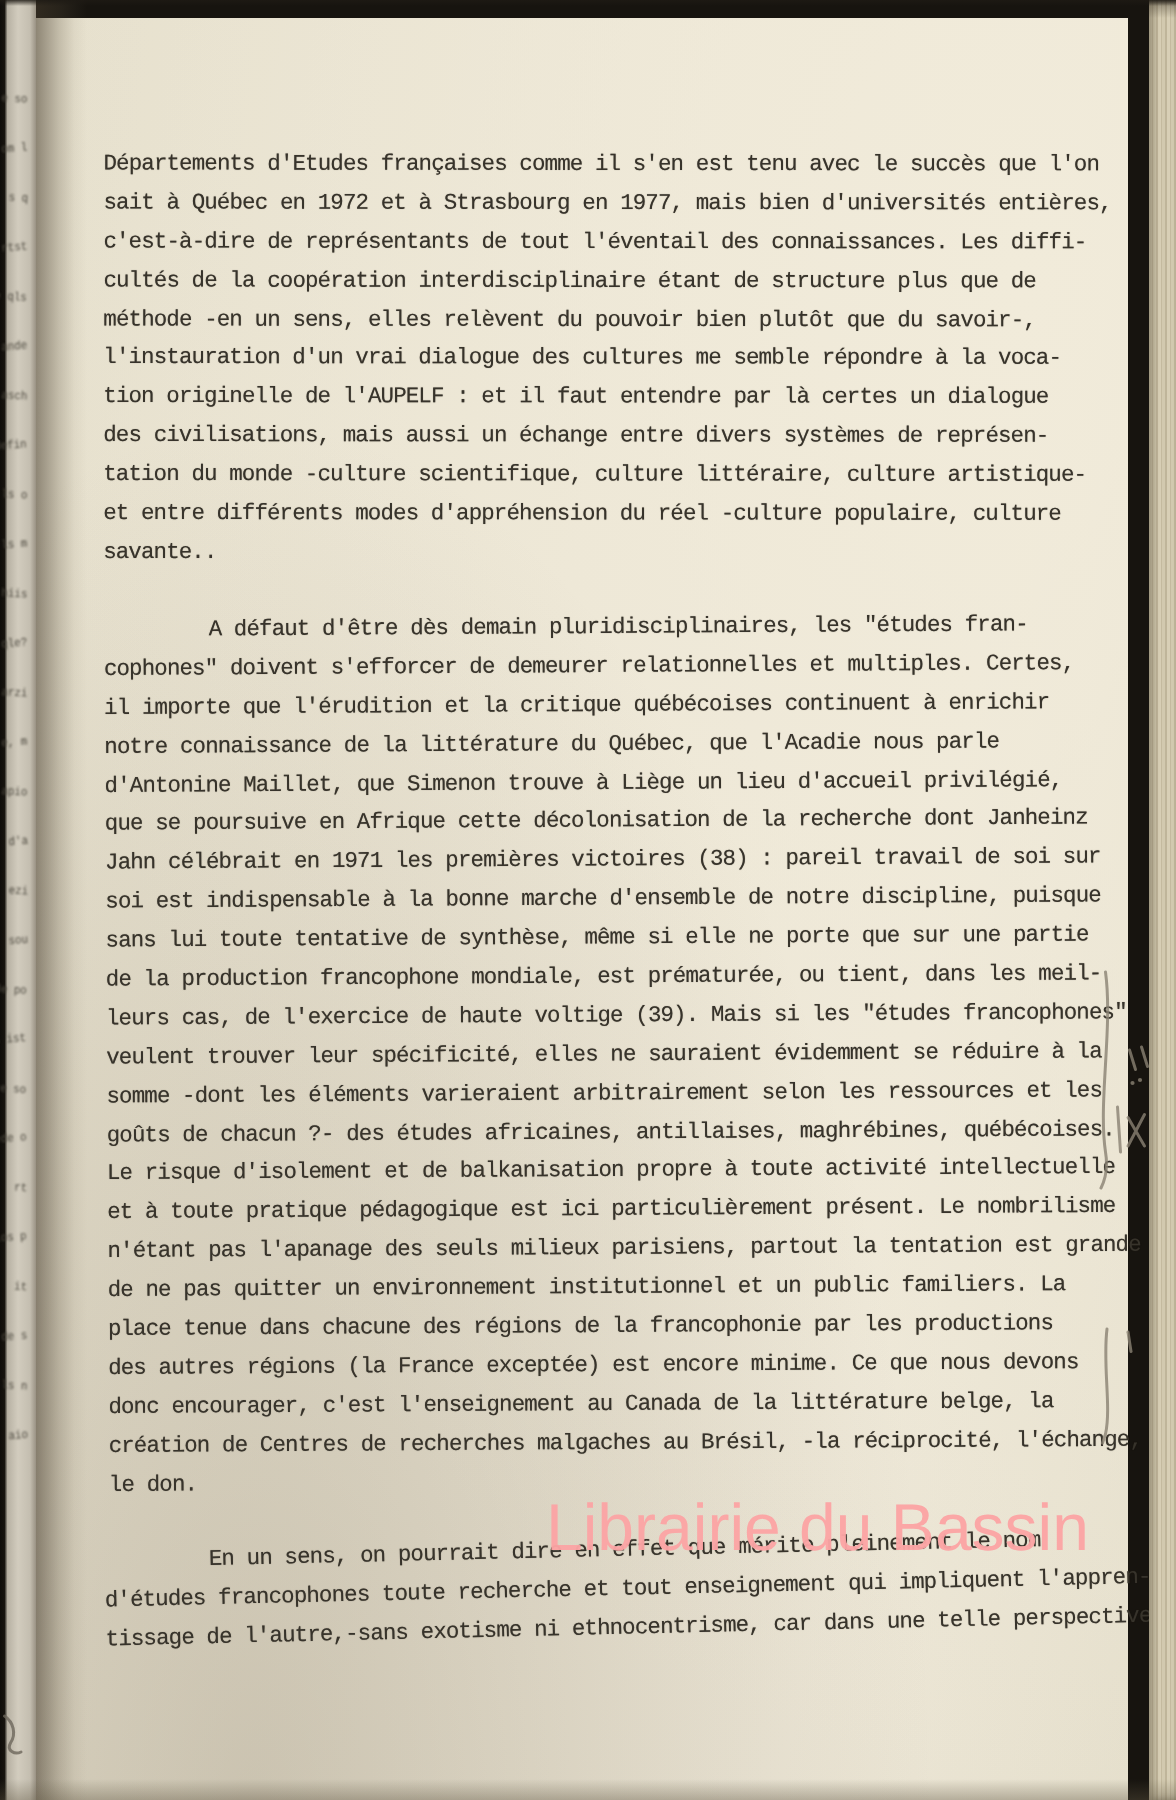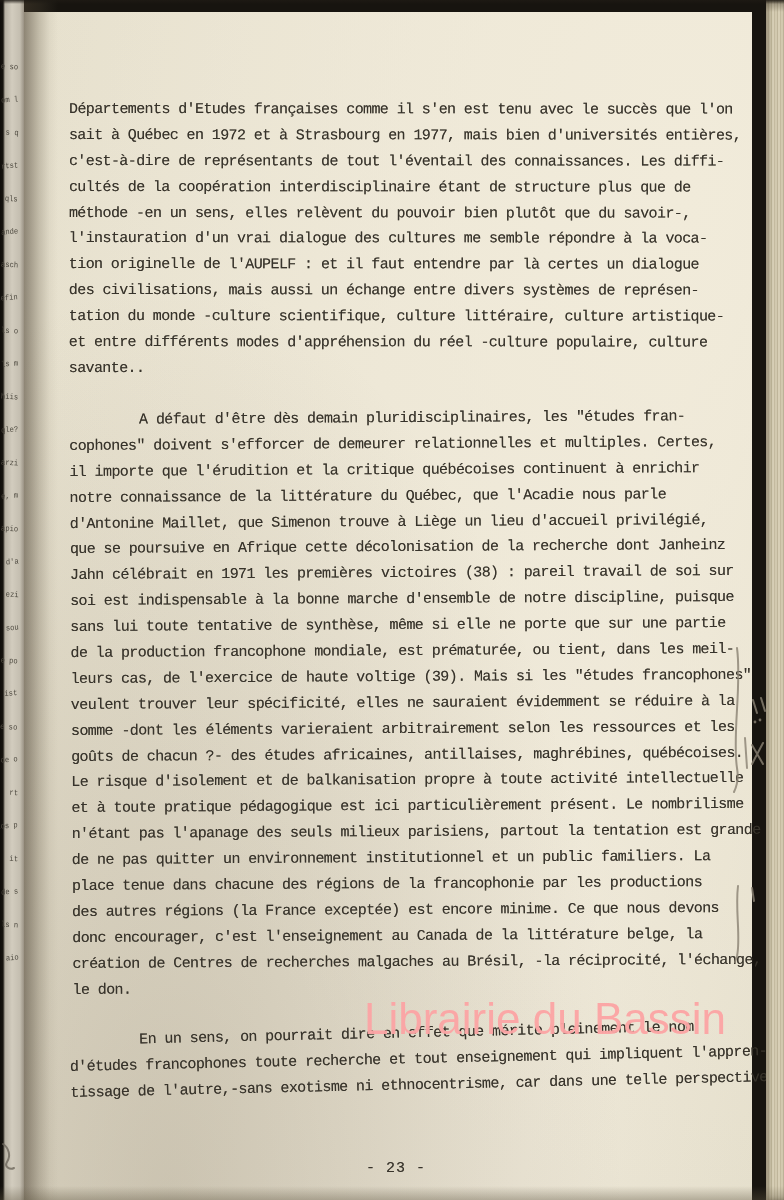--- a/index.html
+++ b/index.html
@@ -112,21 +112,20 @@
         <span style="top: 821px; transform: scaleX(0.9) rotate(-4deg);">los p</span>
         <span style="top: 854px; transform: scaleX(0.9) rotate(3deg);">it</span>
         <span style="top: 887px; transform: scaleX(0.9) rotate(-4deg);">de s</span>
         <span style="top: 920px; transform: scaleX(0.9) rotate(3deg);">ls n</span>
         <span style="top: 953px; transform: scaleX(0.9) rotate(-4deg);">aio</span>
       </div>
   </div>
 
   <div class="page">
     <div class="text-block" id="paragraphs"><div class="paragraph para-0"><div class="line">Départements d'Etudes françaises comme il s'en est tenu avec le succès que l'on</div><div class="line">sait à Québec en 1972 et à Strasbourg en 1977, mais bien d'universités entières,</div><div class="line">c'est-à-dire de représentants de tout l'éventail des connaissances. Les diffi-</div><div class="line">cultés de la coopération interdisciplinaire étant de structure plus que de</div><div class="line">méthode -en un sens, elles relèvent du pouvoir bien plutôt que du savoir-,</div><div class="line">l'instauration d'un vrai dialogue des cultures me semble répondre à la voca-</div><div class="line">tion originelle de l'AUPELF : et il faut entendre par là certes un dialogue</div><div class="line">des civilisations, mais aussi un échange entre divers systèmes de représen-</div><div class="line">tation du monde -culture scientifique, culture littéraire, culture artistique-</div><div class="line">et entre différents modes d'appréhension du réel -culture populaire, culture</div><div class="line">savante..</div></div><div class="paragraph para-1 indent"><div class="line">A défaut d'être dès demain pluridisciplinaires, les "études fran-</div><div class="line">cophones" doivent s'efforcer de demeurer relationnelles et multiples. Certes,</div><div class="line">il importe que l'érudition et la critique québécoises continuent à enrichir</div><div class="line">notre connaissance de la littérature du Québec, que l'Acadie nous parle</div><div class="line">d'Antonine Maillet, que Simenon trouve à Liège un lieu d'accueil privilégié,</div><div class="line">que se poursuive en Afrique cette décolonisation de la recherche dont Janheinz</div><div class="line">Jahn célébrait en 1971 les premières victoires (38) : pareil travail de soi sur</div><div class="line">soi est indispensable à la bonne marche d'ensemble de notre discipline, puisque</div><div class="line">sans lui toute tentative de synthèse, même si elle ne porte que sur une partie</div><div class="line">de la production francophone mondiale, est prématurée, ou tient, dans les meil-</div><div class="line">leurs cas, de l'exercice de haute voltige (39). Mais si les "études francophones"</div><div class="line">veulent trouver leur spécificité, elles ne sauraient évidemment se réduire à la</div><div class="line">somme -dont les éléments varieraient arbitrairement selon les ressources et les</div><div class="line">goûts de chacun ?- des études africaines, antillaises, maghrébines, québécoises.</div><div class="line">Le risque d'isolement et de balkanisation propre à toute activité intellectuelle</div><div class="line">et à toute pratique pédagogique est ici particulièrement présent. Le nombrilisme</div><div class="line">n'étant pas l'apanage des seuls milieux parisiens, partout la tentation est grande</div><div class="line">de ne pas quitter un environnement institutionnel et un public familiers. La</div><div class="line">place tenue dans chacune des régions de la francophonie par les productions</div><div class="line">des autres régions (la France exceptée) est encore minime. Ce que nous devons</div><div class="line">donc encourager, c'est l'enseignement au Canada de la littérature belge, la</div><div class="line">création de Centres de recherches malgaches au Brésil, -la réciprocité, l'échange,</div><div class="line">le don.</div></div><div class="paragraph para-2 indent"><div class="line">En un sens, on pourrait dire en effet que mérite pleinement le nom</div><div class="line">d'études francophones toute recherche et tout enseignement qui impliquent l'appren-</div><div class="line">tissage de l'autre,-sans exotisme ni ethnocentrisme, car dans une telle perspective</div></div></div>
-    <div class="page-number">- 23 -</div>
   </div>
 
   <div class="gutter"></div>
   <div class="right-edges"></div>
   <div class="top-edge"></div>
   <div class="bottom-edge"></div>
 
   <svg class="pencil" width="784" height="1200" viewBox="0 0 784 1200">
     <g stroke="#8a8273" stroke-width="2" fill="none" stroke-linecap="round" opacity="0.8">
       <path d="M737,648 C742,685 732,735 737,768 C739,780 736,788 734,792"></path>

